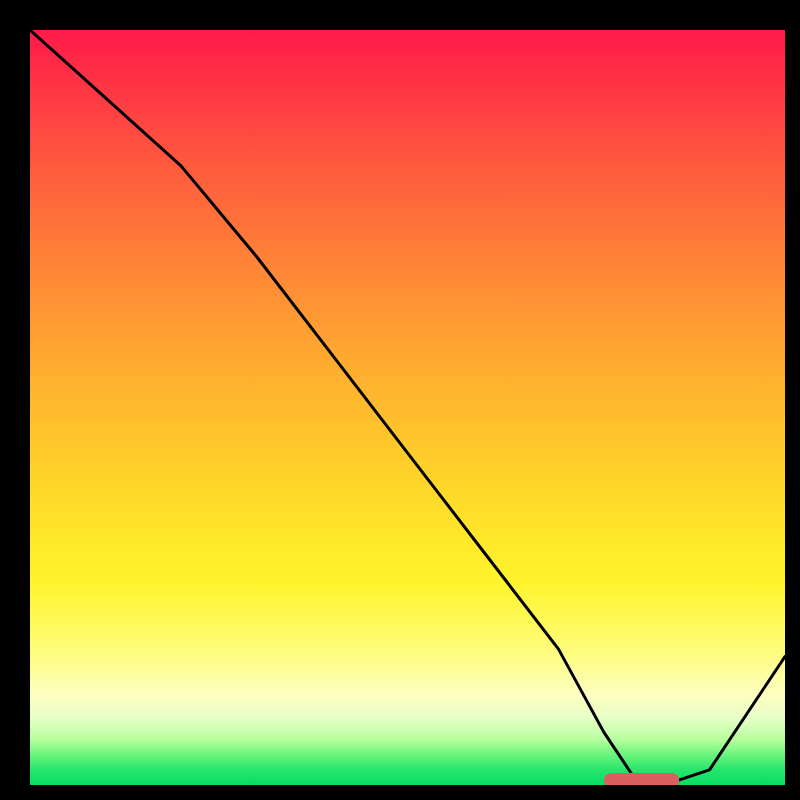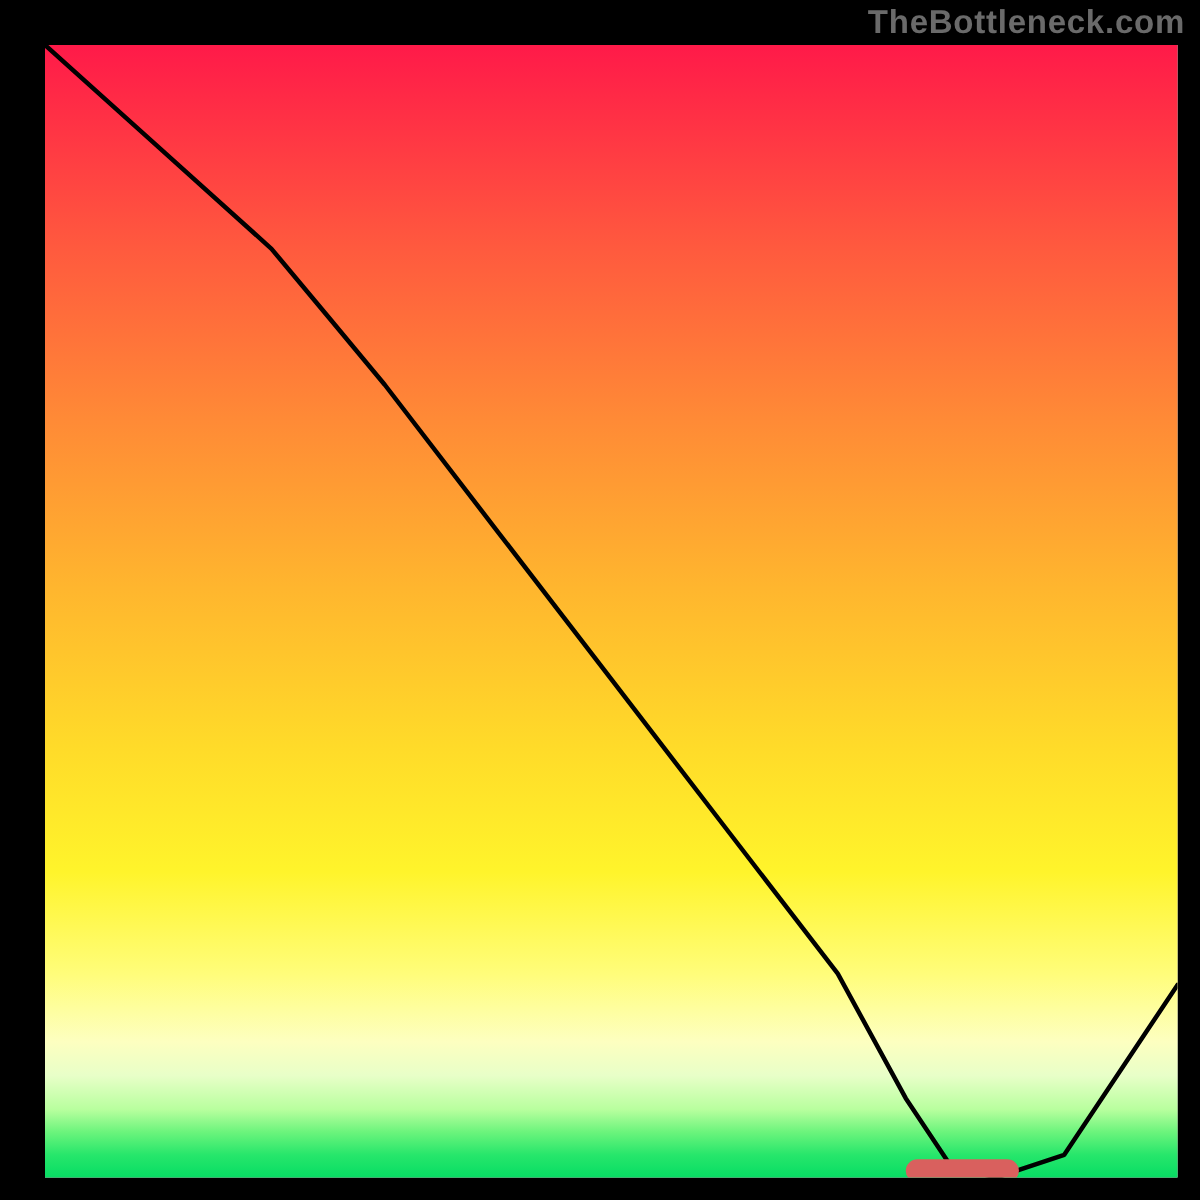--- a/index.html
+++ b/index.html
@@ -58,21 +58,20 @@
   }
   svg.overlay {
     position: absolute;
     inset: 0;
   }
 </style>
 </head>
 <body>
 
 <div class="wrapper">
-  <div class="attribution">TheBottleneck.com</div>
 
   <div class="plot">
     <div class="gradient"></div>
     <svg class="overlay" viewBox="0 0 755 755" preserveAspectRatio="none">
       <path fill="none" stroke="#000" stroke-width="3" stroke-linejoin="round" stroke-linecap="round" d="M0.0 0.0 L75.5 67.9 L151.0 135.9 L188.8 181.2 L226.5 226.5 L302.0 324.7 L377.5 422.8 L453.0 521.0 L528.5 619.1 L573.8 702.1 L604.0 747.5 L634.2 755.0 L679.5 739.9 L755.0 626.6"></path>
       <rect rx="8" ry="8" fill="#d9605e" x="573.8" y="742.9" width="75.5" height="15.1"></rect>
     </svg>
   </div>
 </div>
 

